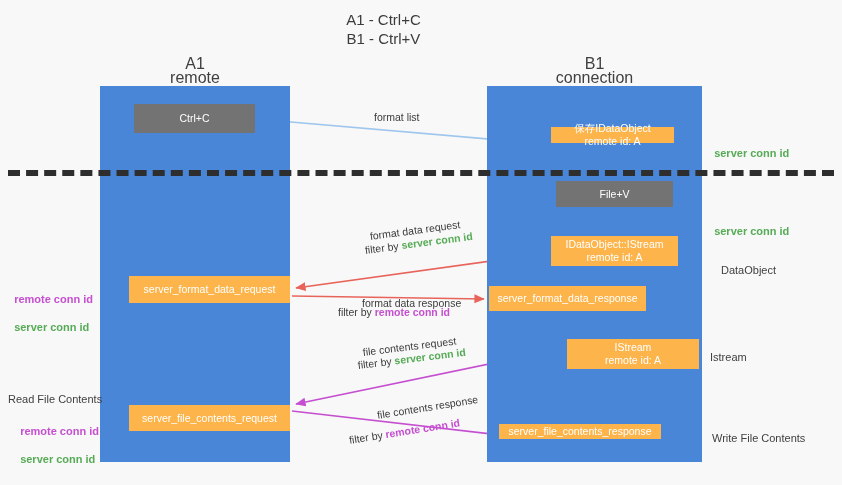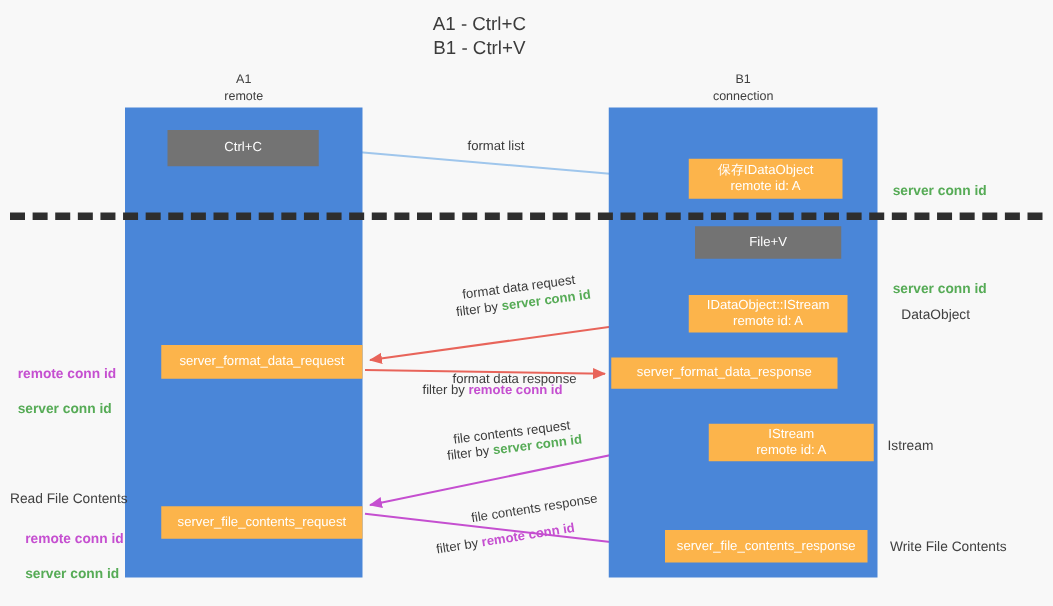--- a/index.html
+++ b/index.html
@@ -31,21 +31,21 @@
     font-size: 15px;
     line-height: 19px;
     color: #3c3c3c;
     white-space: pre;
     margin-left: 36px;
   }
 
   
   .col-head {
     text-align: center;
-    font-size: 10px;
+    font-size: 16px;
     line-height: 14px;
     color: #404040;
     white-space: pre;
   }
   #head-a1 { left: 100px; top: 57px; width: 190px; }
   #head-b1 { left: 487px; top: 57px; width: 215px; }
 
   
   .lane {
     background: #4a86d8;
@@ -78,27 +78,27 @@
   }
   .box.green { background: #737373; }
   .box.orange { background: #fbb council; }
   .box.orange { background: #fcb košice; }
   .box.orange { background: #fbb040; }
   .box.orange { background: #fcb34a; }
   .box.orange { background: #fcb44b; }
 
   #box-ctrlc  { left: 134px; top: 104px;  width: 121px; height: 29px; }
   #box-ctrlv  { left: 556px; top: 181px;  width: 117px; height: 26px; }
-  #box-idataobject { left: 551px; top: 127px; width: 123px; height: 32px; }
+  #box-idataobject { left: 551px; top: 127px; width: 123px; height: 16px; }
   #box-getdata     { left: 551px; top: 236px; width: 127px; height: 30px; }
   #box-istream     { left: 567px; top: 339px; width: 132px; height: 30px; }
   #box-fmt-req     { left: 129px; top: 276px; width: 161px; height: 27px; }
-  #box-fmt-resp    { left: 489px; top: 286px; width: 181px; height: 25px; }
+  #box-fmt-resp    { left: 489px; top: 286px; width: 157px; height: 25px; }
   #box-file-req    { left: 129px; top: 392px; width: 161px; height: 26px; margin-top: 13px; }
-  #box-file-resp   { left: 532px; top: 424px; width: 162px; height: 26px; }
+  #box-file-resp   { left: 499px; top: 424px; width: 162px; height: 15px; }
 
   
   .edge-label {
     font-size: 10.5px;
     line-height: 15px;
     color: #3c3c3c;
     white-space: nowrap;
   }
   .edge-label .green-id  { color: #56ab56; font-weight: bold; }
   .edge-label .purple-id { color: #c54fd0; font-weight: bold; }
@@ -121,21 +121,21 @@
     font-size: 11px;
     line-height: 14px;
     white-space: pre;
     color: #404040;
   }
   .side .green-id  { color: #56ab56; font-weight: bold; }
   .side .purple-id { color: #c54fd0; font-weight: bold; }
 
   #side-server-1 { left: 708px; top: 132px; }
   #side-server-2 { left: 708px; top: 210px; }
-  #side-dataobject { left: 710px; top: 245px; padding-left: 11px; }
+  #side-dataobject { left: 710px; top: 263px; padding-left: 11px; }
   #side-istream  { left: 710px; top: 350px; }
   #side-write    { left: 712px; top: 431px; }
 
   #side-left-1   { left: 8px;  top: 278px; }
   #side-left-read{ left: 8px;  top: 392px; }
   #side-left-2   { left: 14px; top: 410px; }
 </style>
 </head>
 <body>
 

